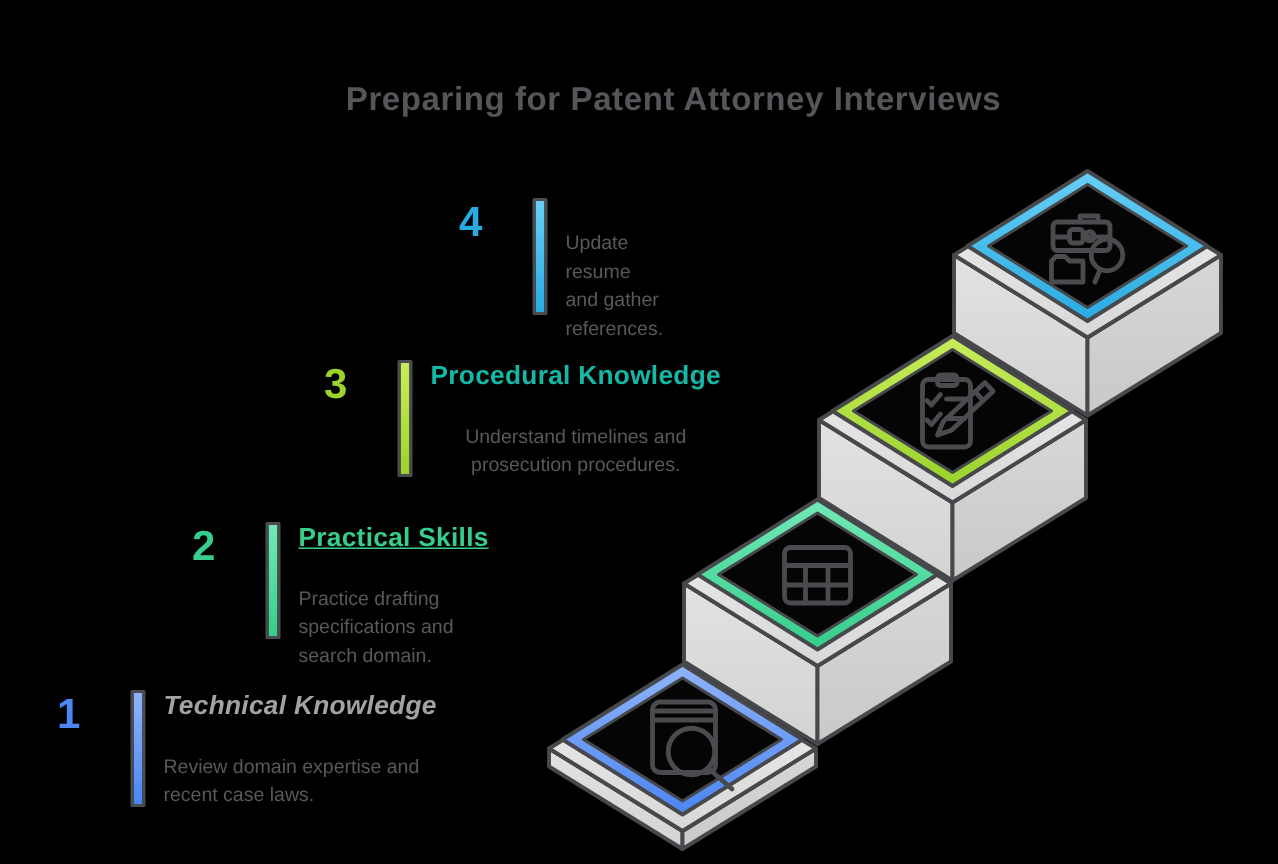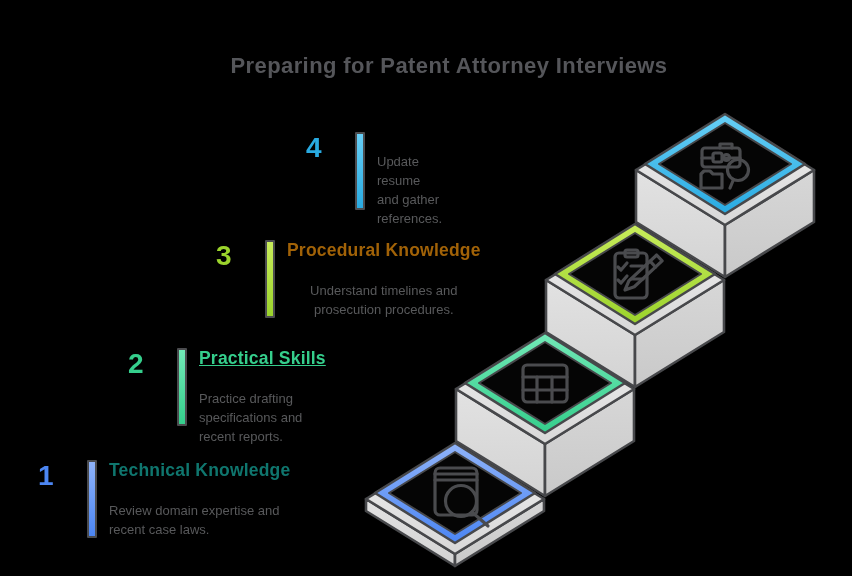--- a/index.html
+++ b/index.html
@@ -163,36 +163,36 @@
     <div class="step-bar" style="--c1: #67CFF6; --c2: #29ABE2;"></div>
     <div class="step-text">
       <div class="step-desc">Update resume and gather references.</div>
     </div>
   </div>
 
   <div class="step-block s3">
     <div class="step-num" style="color: rgb(155, 211, 44);">3</div>
     <div class="step-bar" style="--c1: #C8EC5B; --c2: #9BD32C;"></div>
     <div class="step-text">
-      <div class="step-title" style="color: #a16207; text-align: center;">Procedural Knowledge</div>
+      <div class="step-title" style="color: #14b8a6; text-align: center;">Procedural Knowledge</div>
       <div class="step-desc">Understand timelines and prosecution procedures.</div>
     </div>
   </div>
 
   <div class="step-block s2">
     <div class="step-num" style="color: rgb(53, 206, 140);">2</div>
     <div class="step-bar" style="--c1: #72E9B7; --c2: #35CE8C;"></div>
     <div class="step-text">
       <div class="step-title" style="color: rgb(53, 206, 140); text-decoration: underline;">Practical Skills</div>
-      <div class="step-desc">Practice drafting specifications and recent reports.</div>
+      <div class="step-desc">Practice drafting specifications and search domain.</div>
     </div>
   </div>
 
   <div class="step-block s1">
     <div class="step-num" style="color: rgb(76, 134, 243);">1</div>
     <div class="step-bar" style="--c1: #8FB3F9; --c2: #4C86F3;"></div>
     <div class="step-text">
-      <div class="step-title" style="color: #0f766e;">Technical Knowledge</div>
+      <div class="step-title" style="color: #a3a3a3; font-style: italic;">Technical Knowledge</div>
       <div class="step-desc">Review domain expertise and recent case laws.</div>
     </div>
   </div>
 
 </div>
 
 </body></html>

